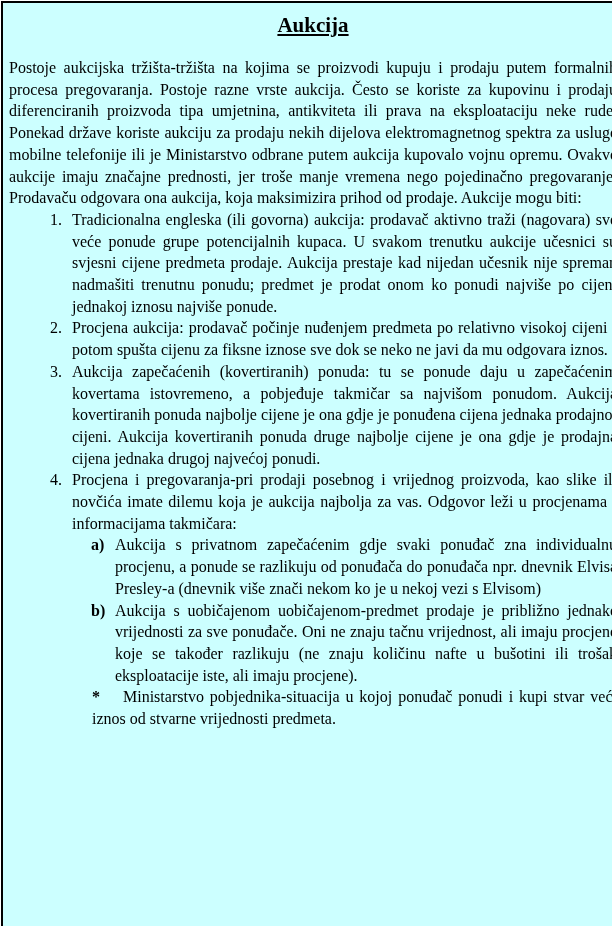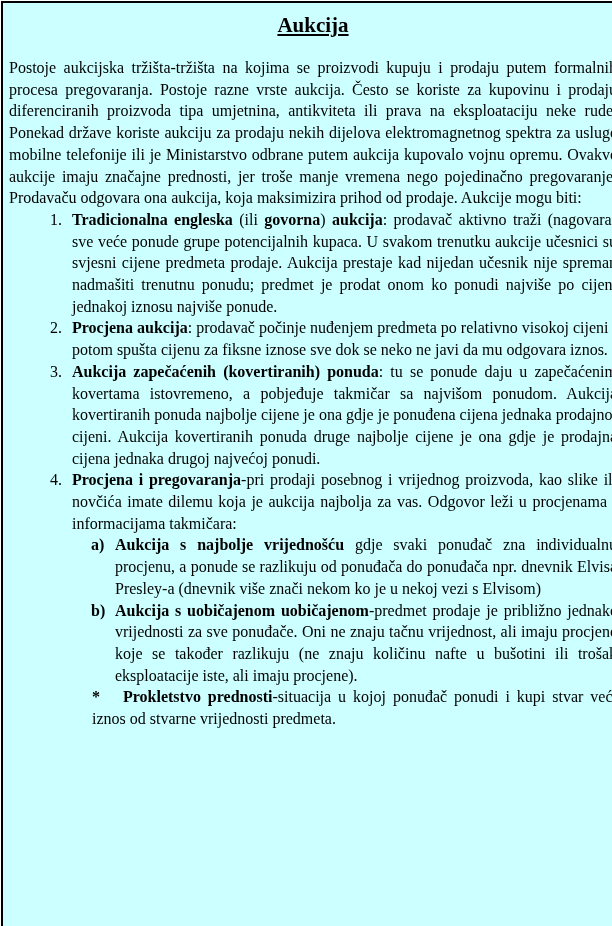--- a/index.html
+++ b/index.html
@@ -58,21 +58,21 @@
     font-weight: bold;
   }
   .note {
     margin-left: 20px;
   }
   .note .star-marker {
     display: inline-block;
     width: 31px;
     font-weight: bold;
   }
-  .b { font-weight: bold; }
+  .b { font-weight: normal; }
 </style>
 </head>
 <body>
 
 <div class="page">
 
   <div class="title">Aukcija</div>
 
   <p class="intro">Postoje aukcijska tržišta-tržišta na kojima se proizvodi kupuju i prodaju putem formalnih procesa pregovaranja. Postoje razne vrste aukcija. Često se koriste za kupovinu i prodaju diferenciranih proizvoda tipa umjetnina, antikviteta ili prava na eksploataciju neke rude. Ponekad države koriste aukciju za prodaju nekih dijelova elektromagnetnog spektra za usluge mobilne telefonije ili je Ministarstvo odbrane putem aukcija kupovalo vojnu opremu. Ovakve aukcije imaju značajne prednosti, jer troše manje vremena nego pojedinačno pregovaranje. Prodavaču odgovara ona aukcija, koja maksimizira prihod od prodaje. Aukcije mogu biti:</p>
 
@@ -93,27 +93,27 @@
       <span><span class="b">Aukcija zapečaćenih (kovertiranih) ponuda</span><span>: tu se ponude daju u zapečaćenim kovertama istovremeno, a pobjeđuje takmičar sa najvišom ponudom. Aukcija kovertiranih ponuda najbolje cijene je ona gdje je ponuđena cijena jednaka prodajnoj cijeni. Aukcija kovertiranih ponuda druge najbolje cijene je ona gdje je prodajna cijena jednaka drugoj najvećoj ponudi.</span></span>
     </div>
 
     <div class="oitem">
       <span class="num-marker">4.</span>
       <span><span class="b">Procjena i pregovaranja</span><span>-pri prodaji posebnog i vrijednog proizvoda, kao slike ili novčića imate dilemu koja je aukcija najbolja za vas. Odgovor leži u procjenama i informacijama takmičara:</span></span>
 
       <div class="sublist">
         <div class="subitem">
           <span class="sub-marker">a)</span>
-          <span><span class="b">Aukcija s najbolje vrijednošću</span><span> gdje svaki ponuđač zna individualnu procjenu, a ponude se razlikuju od ponuđača do ponuđača npr. dnevnik Elvisa Presley-a (dnevnik više znači nekom ko je u nekoj vezi s Elvisom)</span></span>
+          <span><span class="b">Aukcija s privatnom zapečaćenim</span><span> gdje svaki ponuđač zna individualnu procjenu, a ponude se razlikuju od ponuđača do ponuđača npr. dnevnik Elvisa Presley-a (dnevnik više znači nekom ko je u nekoj vezi s Elvisom)</span></span>
         </div>
         <div class="subitem">
           <span class="sub-marker">b)</span>
           <span><span class="b">Aukcija s uobičajenom uobičajenom</span><span>-predmet prodaje je približno jednake vrijednosti za sve ponuđače. Oni ne znaju tačnu vrijednost, ali imaju procjene koje se također razlikuju (ne znaju količinu nafte u bušotini ili trošak eksploatacije iste, ali imaju procjene).</span></span>
         </div>
 
         <div class="note">
-          <span class="star-marker">*</span><span><span class="b">Prokletstvo prednosti</span><span>-situacija u kojoj ponuđač ponudi i kupi stvar veći iznos od stvarne vrijednosti predmeta.</span></span>
+          <span class="star-marker">*</span><span><span class="b">Ministarstvo pobjednika</span><span>-situacija u kojoj ponuđač ponudi i kupi stvar veći iznos od stvarne vrijednosti predmeta.</span></span>
         </div>
       </div>
     </div>
 
   </div>
 </div>
 
 </body></html>

